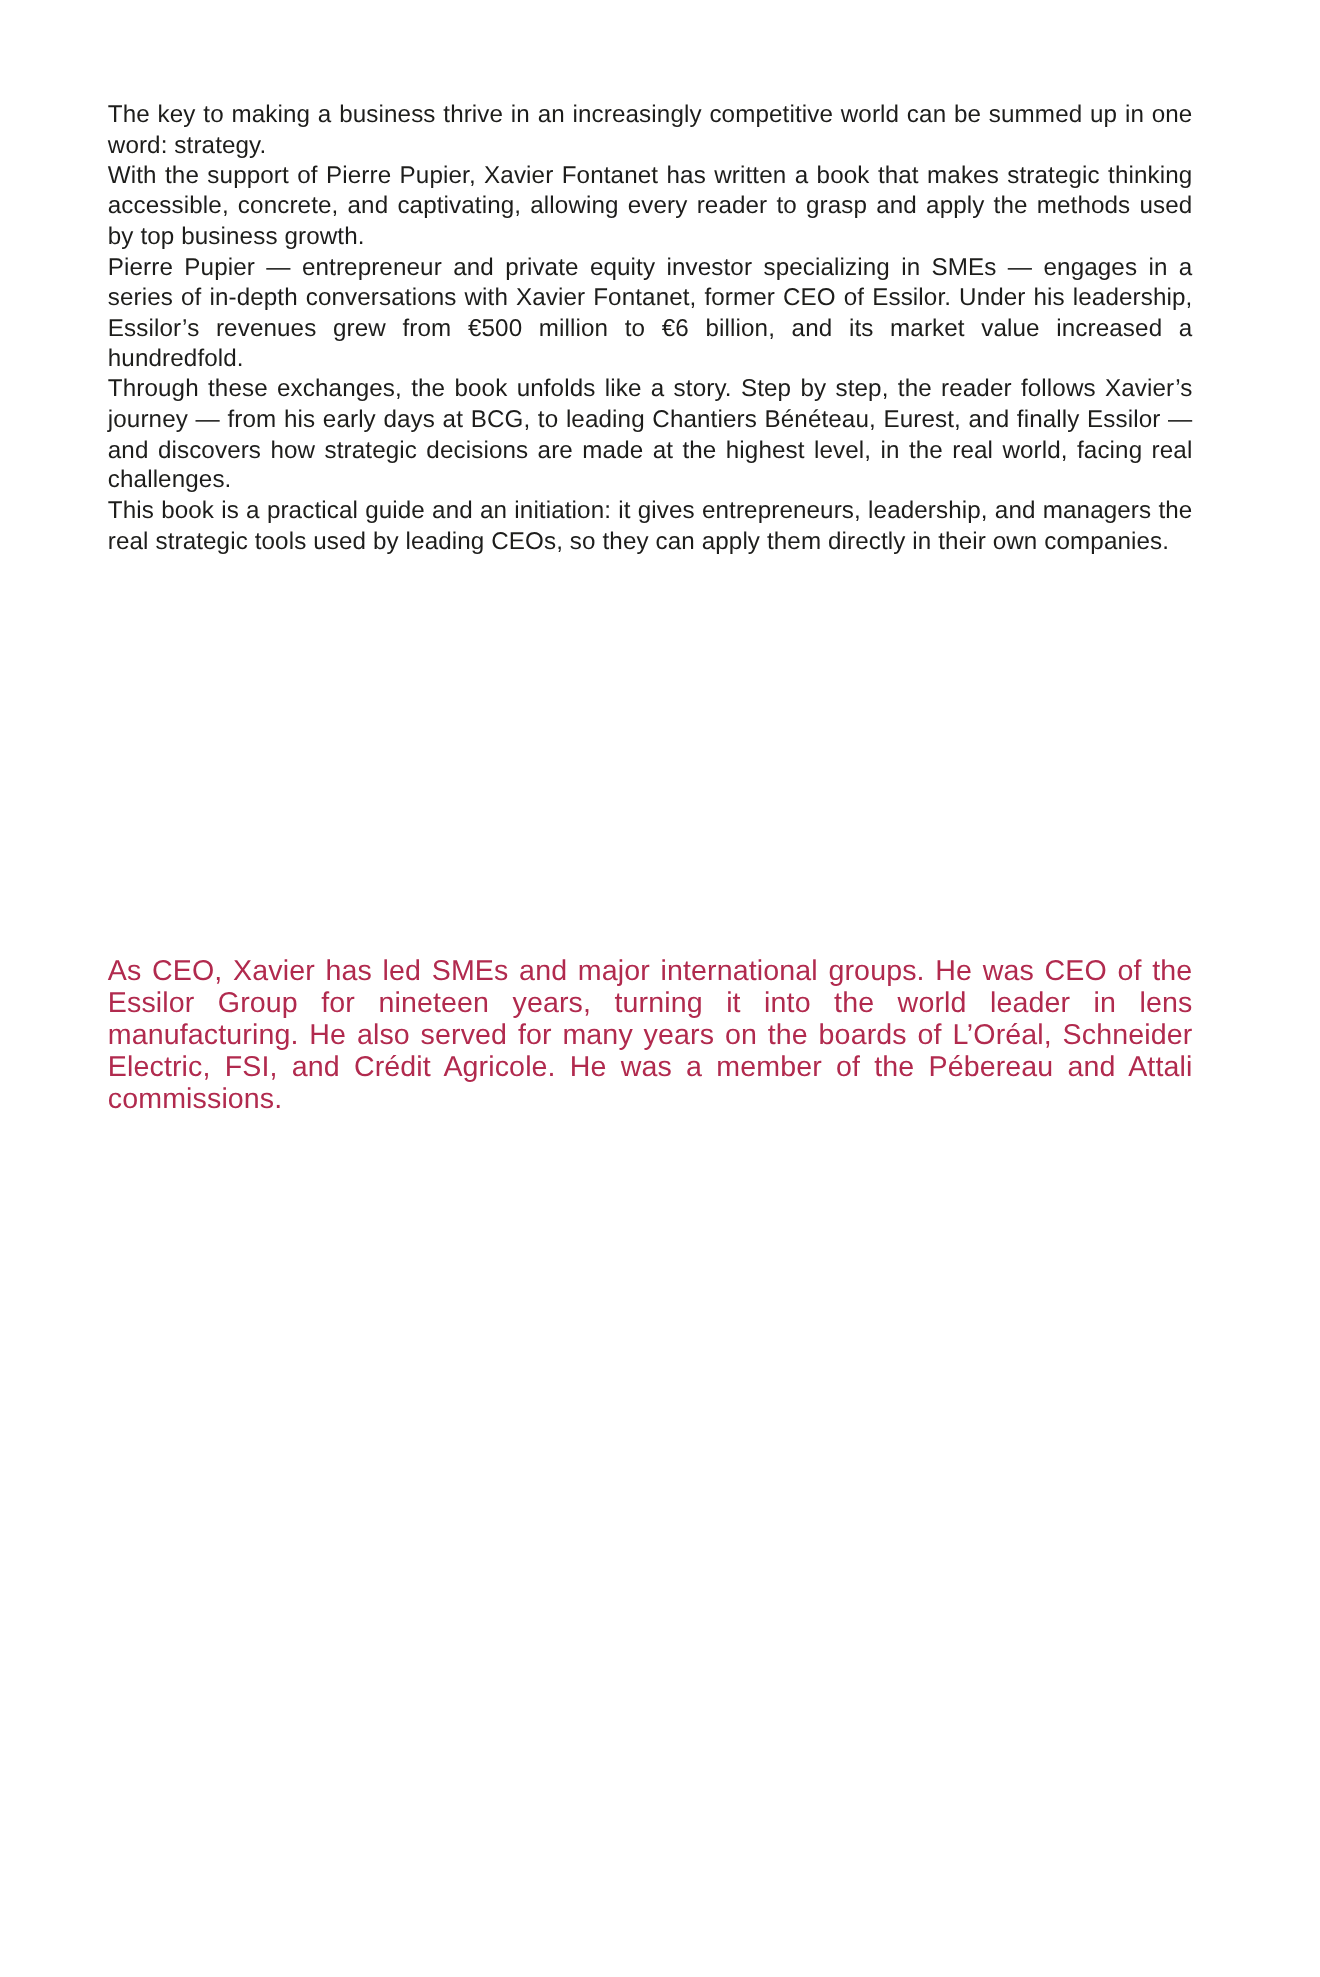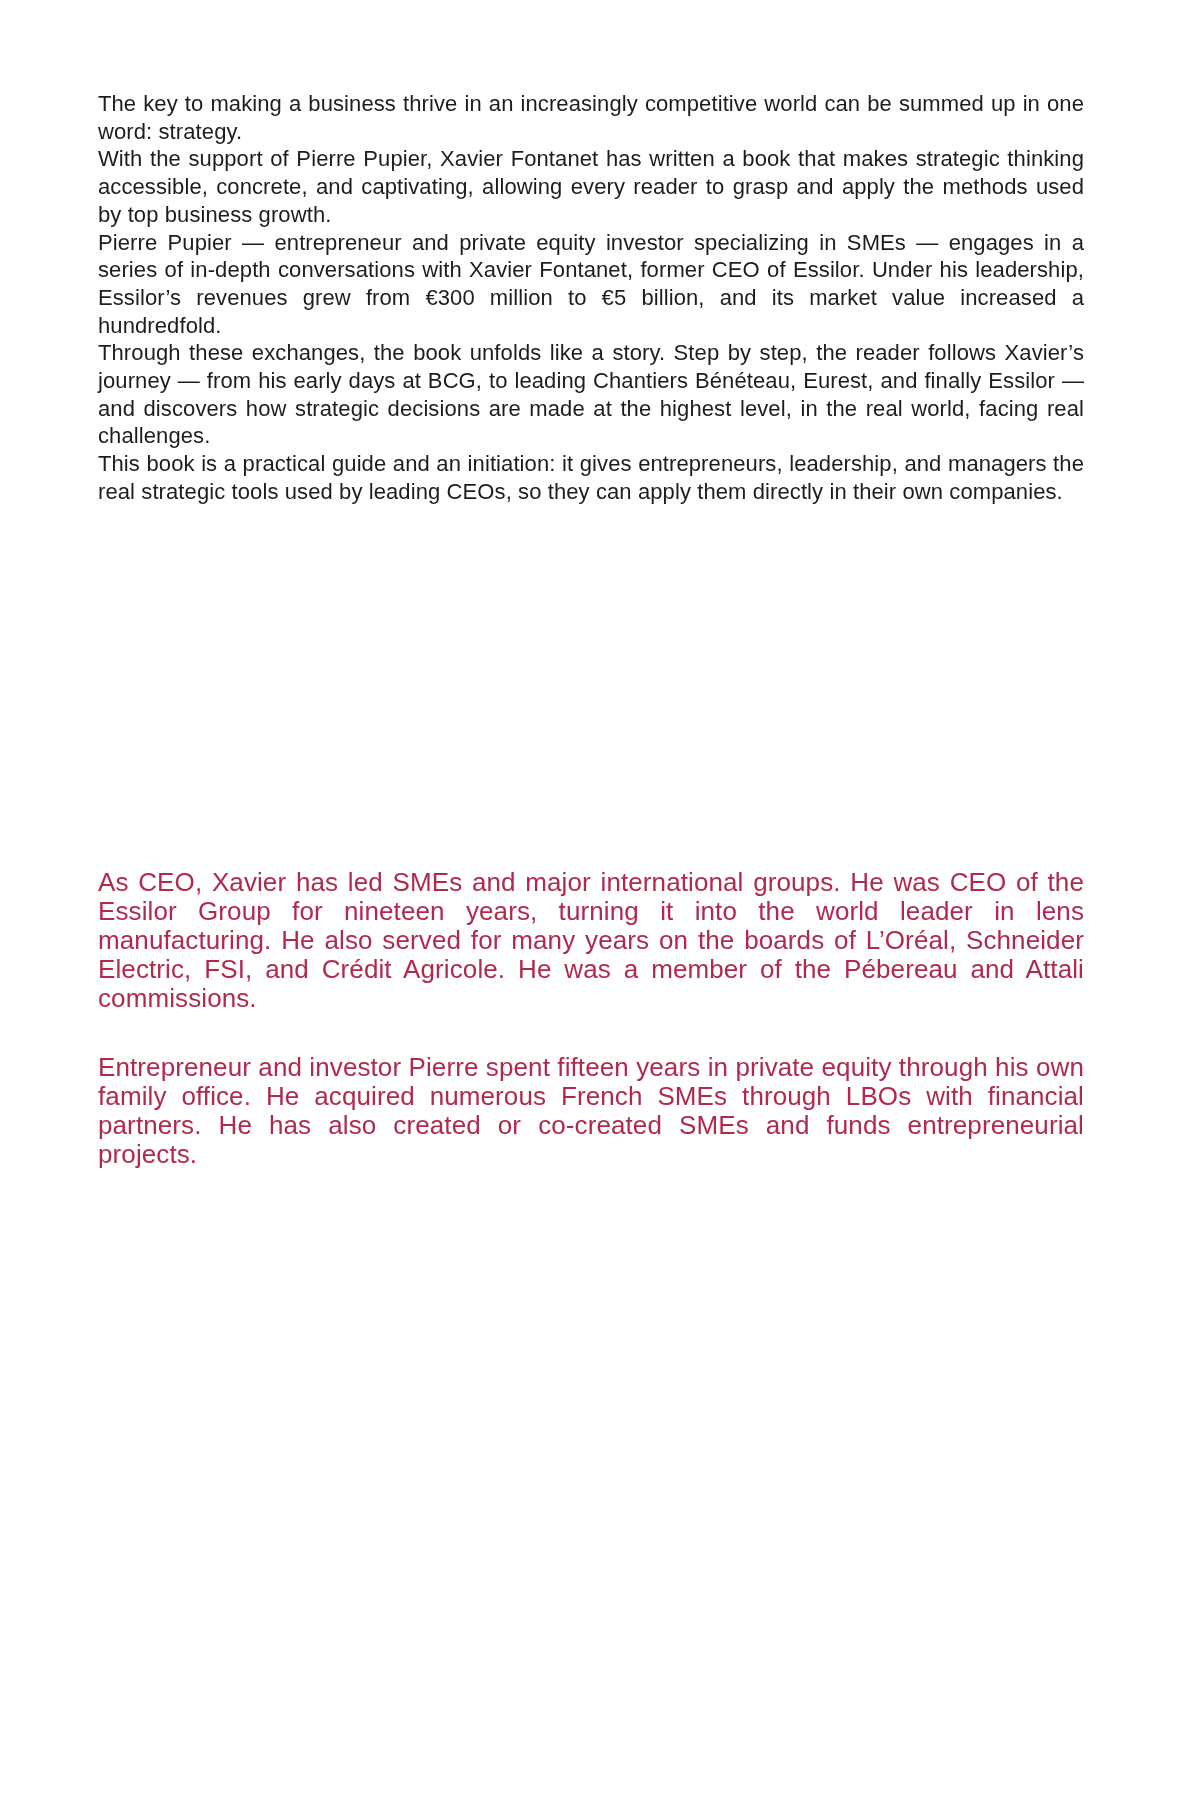--- a/index.html
+++ b/index.html
@@ -66,28 +66,27 @@
   }
 </style>
 </head>
 <body>
 
 <div class="page">
 
   <section class="synopsis">
     <p>The key to making a business thrive in an increasingly competitive world can be summed up in one word: strategy.</p>
     <p>With the support of Pierre Pupier, Xavier Fontanet has written a book that makes strategic thinking accessible, concrete, and captivating, allowing every reader to grasp and apply the methods used by top business growth.</p>
-    <p>Pierre Pupier — entrepreneur and private equity investor specializing in SMEs — engages in a series of in-depth conversations with Xavier Fontanet, former CEO of Essilor. Under his leadership, Essilor’s revenues grew from €300 million to €5 billion, and its market value increased a hundredfold.</p>
+    <p>Pierre Pupier — entrepreneur and private equity investor specializing in SMEs — engages in a series of in-depth conversations with Xavier Fontanet, former CEO of Essilor. Under his leadership, Essilor’s revenues grew from €500 million to €6 billion, and its market value increased a hundredfold.</p>
     <p>Through these exchanges, the book unfolds like a story. Step by step, the reader follows Xavier’s journey — from his early days at BCG, to leading Chantiers Bénéteau, Eurest, and finally Essilor — and discovers how strategic decisions are made at the highest level, in the real world, facing real challenges.</p>
     <p>This book is a practical guide and an initiation: it gives entrepreneurs, leadership, and managers the real strategic tools used by leading CEOs, so they can apply them directly in their own companies.</p>
   </section>
 
   <section class="bio">
     <p>As CEO, Xavier has led SMEs and major international groups. He was CEO of the Essilor Group for nineteen years, turning it into the world leader in lens manufacturing. He also served for many years on the boards of L’Oréal, Schneider Electric, FSI, and Crédit Agricole. He was a member of the Pébereau and Attali commissions.</p>
-    <p>Entrepreneur and investor Pierre spent fifteen years in private equity through his own family office. He acquired numerous French SMEs through LBOs with financial partners. He has also created or co-created SMEs and funds entrepreneurial projects.</p>
   </section>
 
   <div class="price">29,22 €</div>
 
   <div class="barcode-wrap">
     <svg viewBox="0 0 95 97" preserveAspectRatio="none" shape-rendering="crispEdges">
         <rect x="0" y="0" width="1.05" height="97"></rect>
         <rect x="2" y="0" width="1.05" height="97"></rect>
         <rect x="4" y="0" width="1.05" height="97"></rect>
         <rect x="5" y="0" width="1.05" height="97"></rect>

